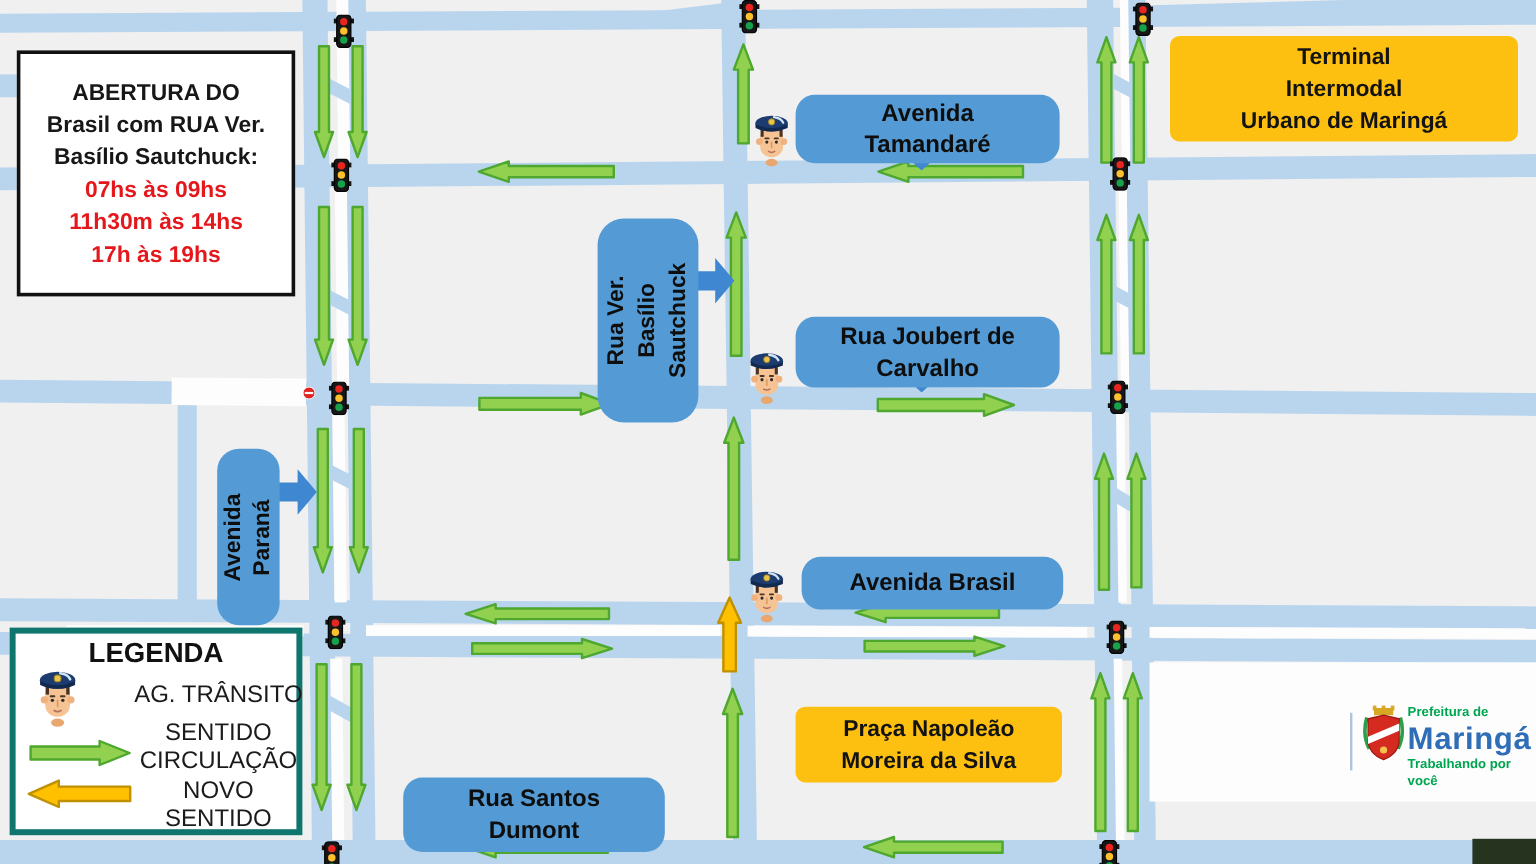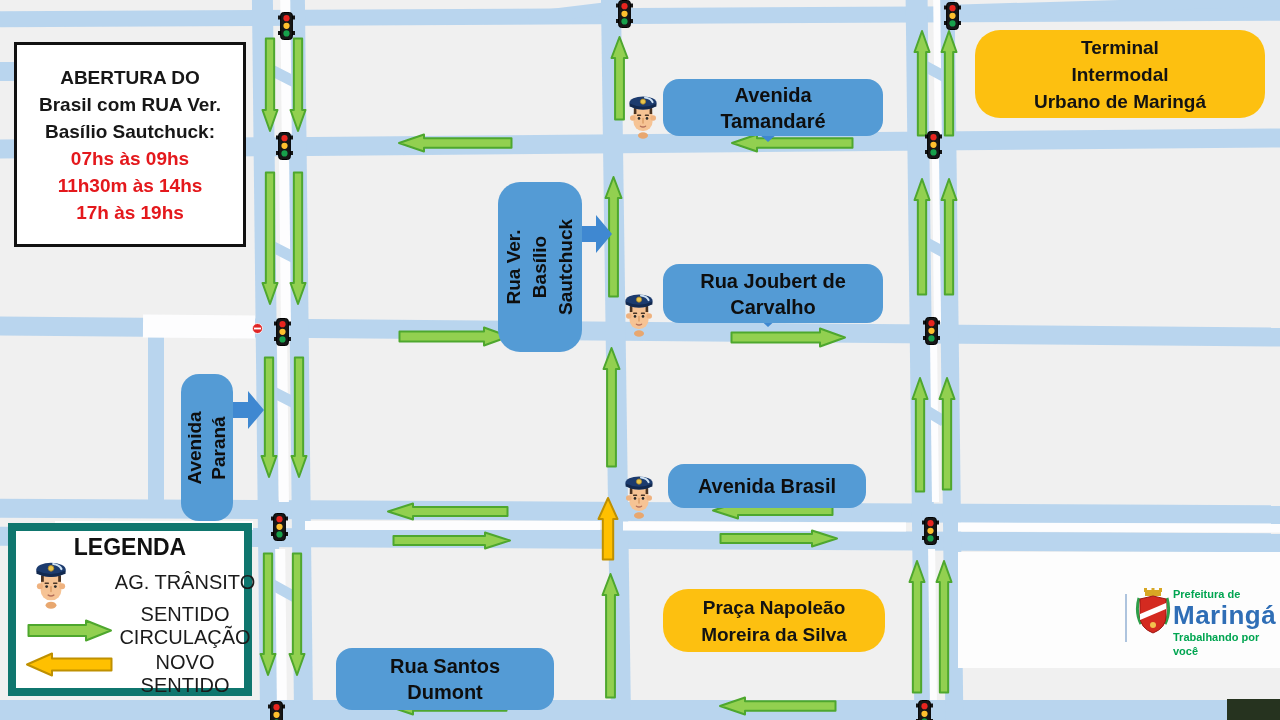--- a/index.html
+++ b/index.html
@@ -22,37 +22,37 @@
   .slabel .ln{display:block;font-size:20px;line-height:26px;white-space:nowrap;}
   .slabel.vert .lines{position:absolute;left:50%;top:50%;transform:translate(-50%,-50%) rotate(-90deg);text-align:center;}
   .slabel.vert .ln{font-size:19px;line-height:26px;}
   #lbl-sautchuck{left:498px;top:155px;width:84px;height:170px;border-radius:22px;}
   #lbl-sautchuck .lines{width:170px;}
   #lbl-parana{left:181px;top:347px;width:52px;height:147px;border-radius:18px;}
   #lbl-parana .lines{width:147px;}
   #lbl-parana .ln{line-height:24px;}
   #lbl-tamandare{left:663px;top:52px;width:220px;height:57px;}
   #lbl-joubert{left:663px;top:237px;width:220px;height:59px;}
-  #lbl-brasil{left:668px;top:437px;width:198px;height:44px;}
+  #lbl-brasil{left:668px;top:437px;width:218px;height:44px;}
   #lbl-dumont{left:336px;top:621px;width:218px;height:62px;}
 
-  .place{position:absolute;background:#fdc010;border-radius:25px;display:flex;flex-direction:column;
+  .place{position:absolute;background:#fdc010;border-radius:8px;display:flex;flex-direction:column;
          align-items:center;justify-content:center;font-weight:bold;color:#131313;text-align:center;z-index:5;}
   .place .ln{display:block;font-size:19px;line-height:27px;white-space:nowrap;}
   #box-terminal{left:975px;top:30px;width:290px;height:88px;}
   #box-praca{left:663px;top:589px;width:222px;height:63px;}
 
   
   #info-box{position:absolute;left:14px;top:42px;width:232px;height:205px;background:#fff;border:3px solid #111;
             box-sizing:border-box;z-index:6;display:flex;flex-direction:column;justify-content:center;text-align:center;}
   #info-box .hl{font-weight:bold;color:#171717;font-size:19px;line-height:27px;}
   #info-box .tl{font-weight:bold;color:#e4181c;font-size:19px;line-height:27px;}
 
   
-  #legend{position:absolute;left:8px;top:523px;width:244px;height:173px;background:#fff;border:8px solid #0f766e;
+  #legend{position:absolute;left:8px;top:523px;width:244px;height:173px;background:#fff;border:5px solid #0f766e;
           box-sizing:border-box;z-index:6;}
   #legend .title{position:absolute;left:0;top:3px;width:100%;text-align:center;font-weight:bold;font-size:23px;color:#111;}
   #legend .itext{position:absolute;left:98px;width:142px;text-align:center;font-size:20px;color:#1b1b1b;line-height:23px;}
   #legend-officer-slot{position:absolute;left:18px;top:28px;width:38px;height:48px;}
   #legend-flow-slot{position:absolute;left:12px;top:89px;width:86px;height:22px;}
   #legend-new-slot{position:absolute;left:10px;top:122px;width:88px;height:24px;}
 
   
   #footer{position:absolute;left:958px;top:552px;width:322px;height:116px;background:#fdfdfd;z-index:6;}
   #footer .dept{position:absolute;left:0;top:42px;width:156px;text-align:right;}

